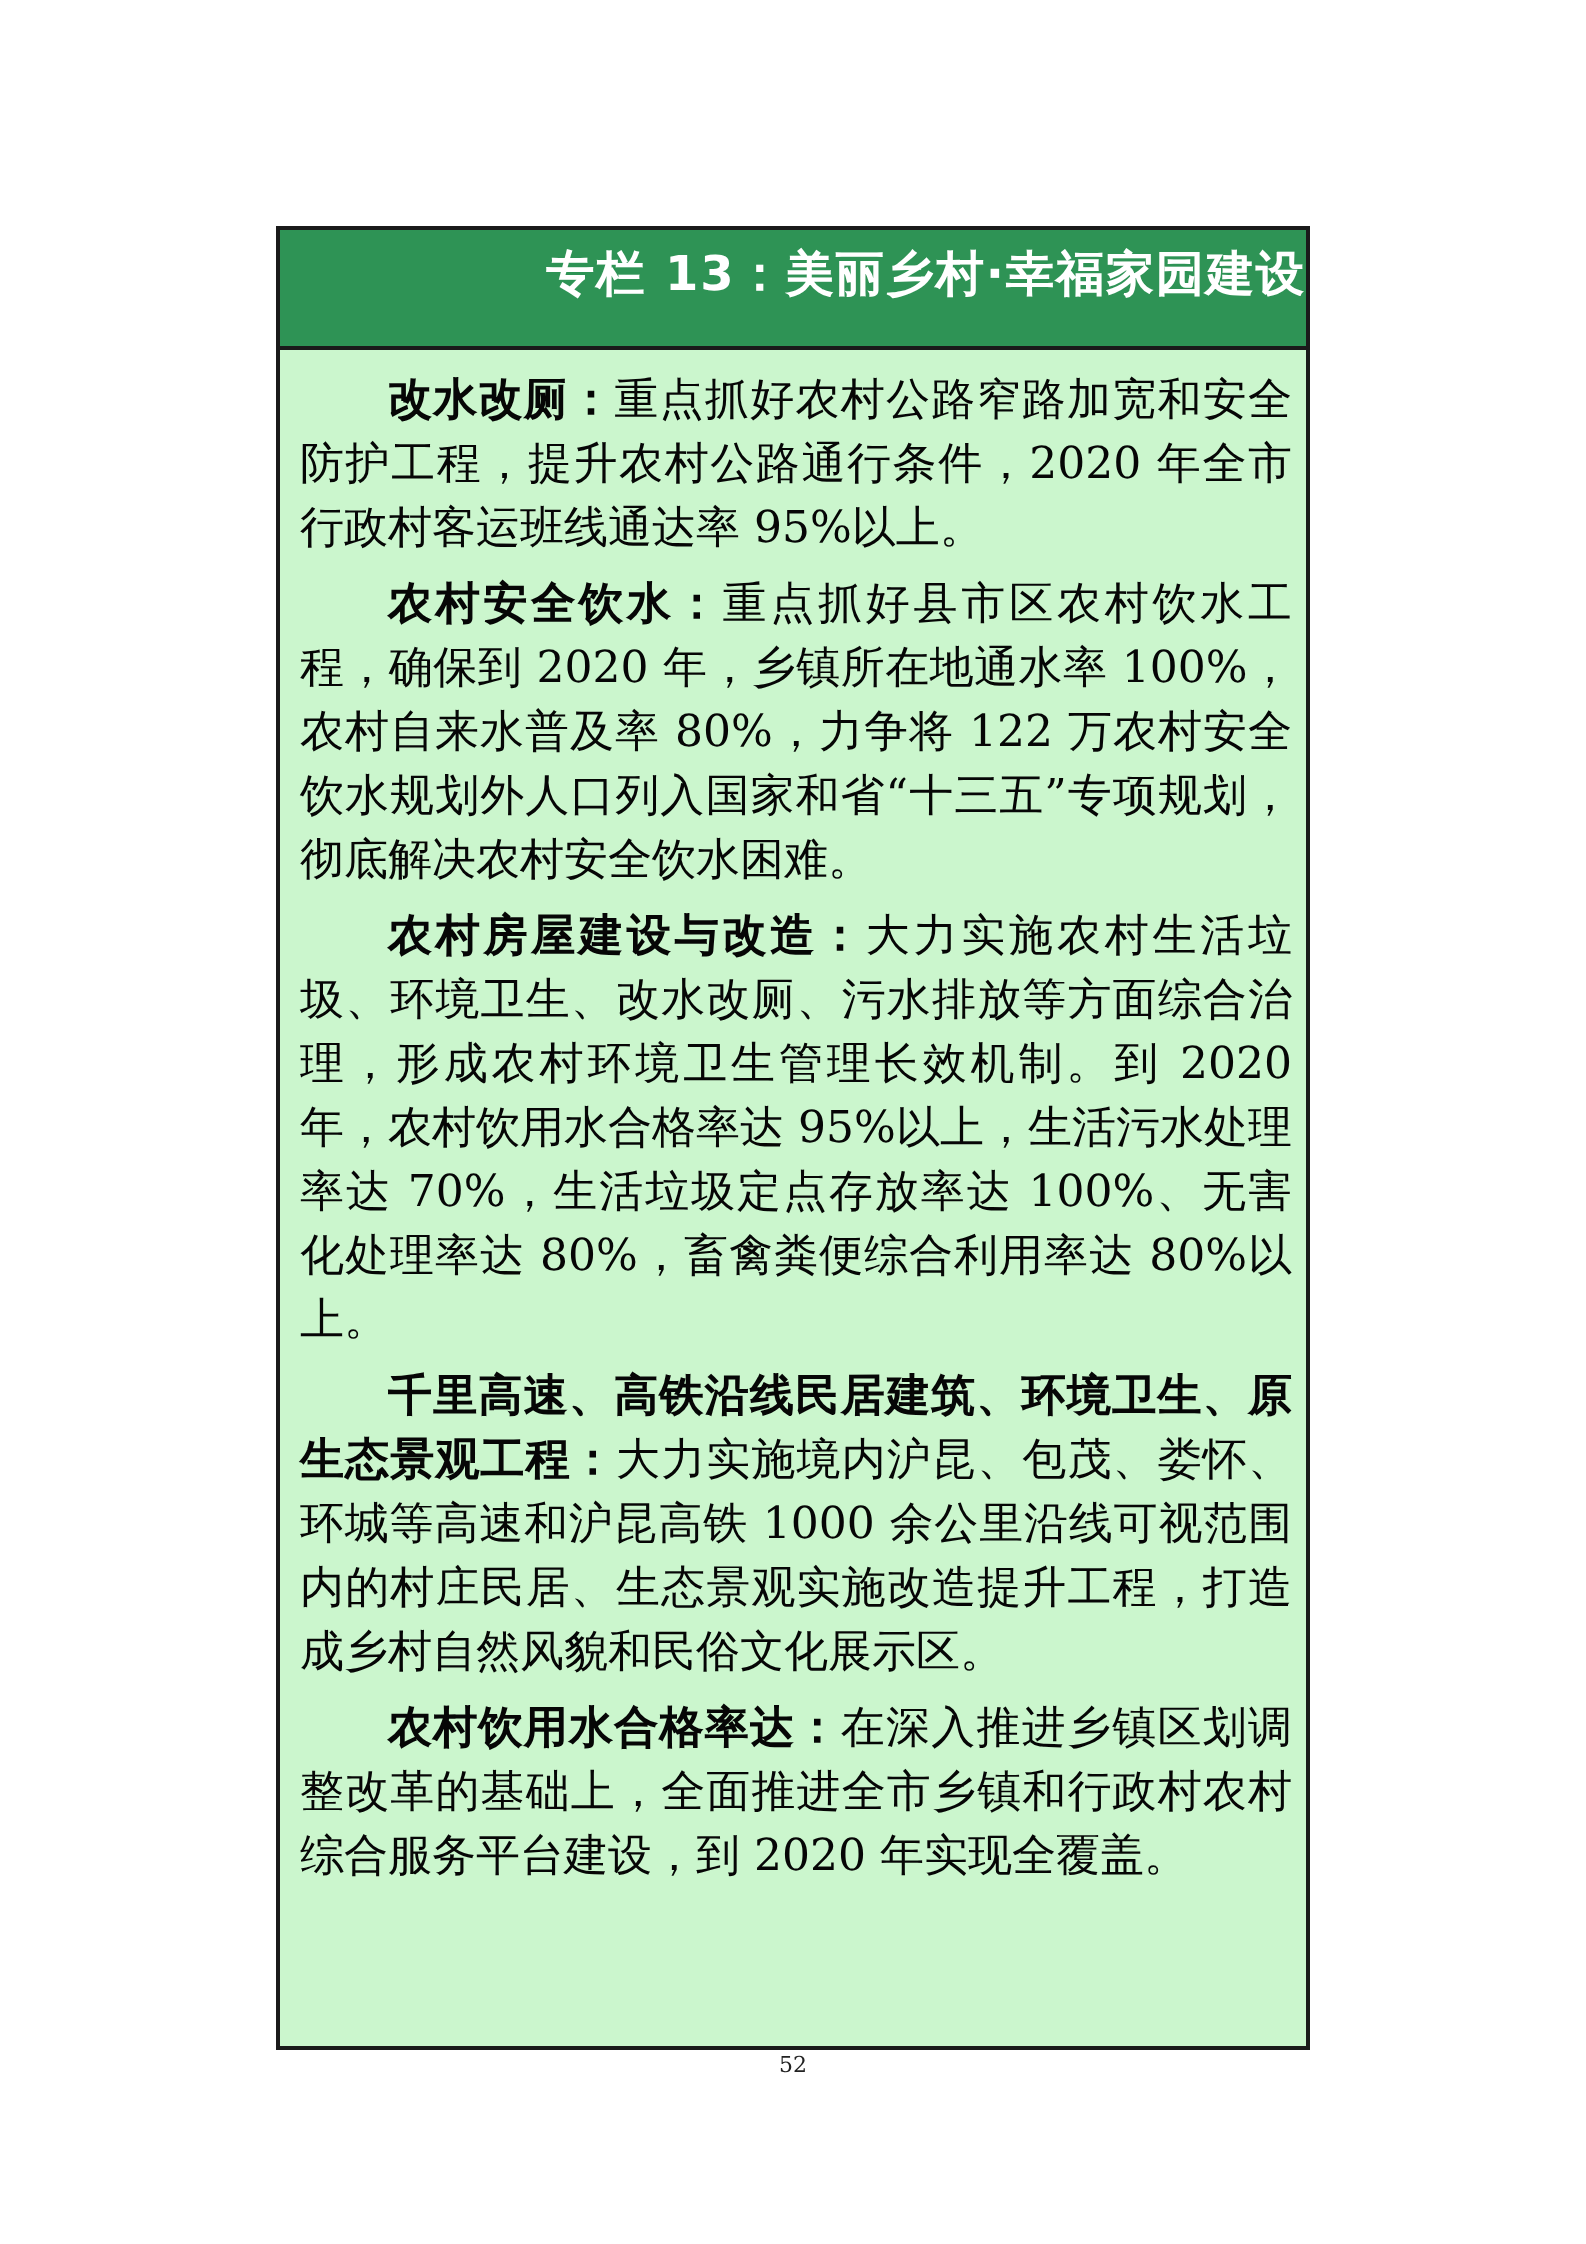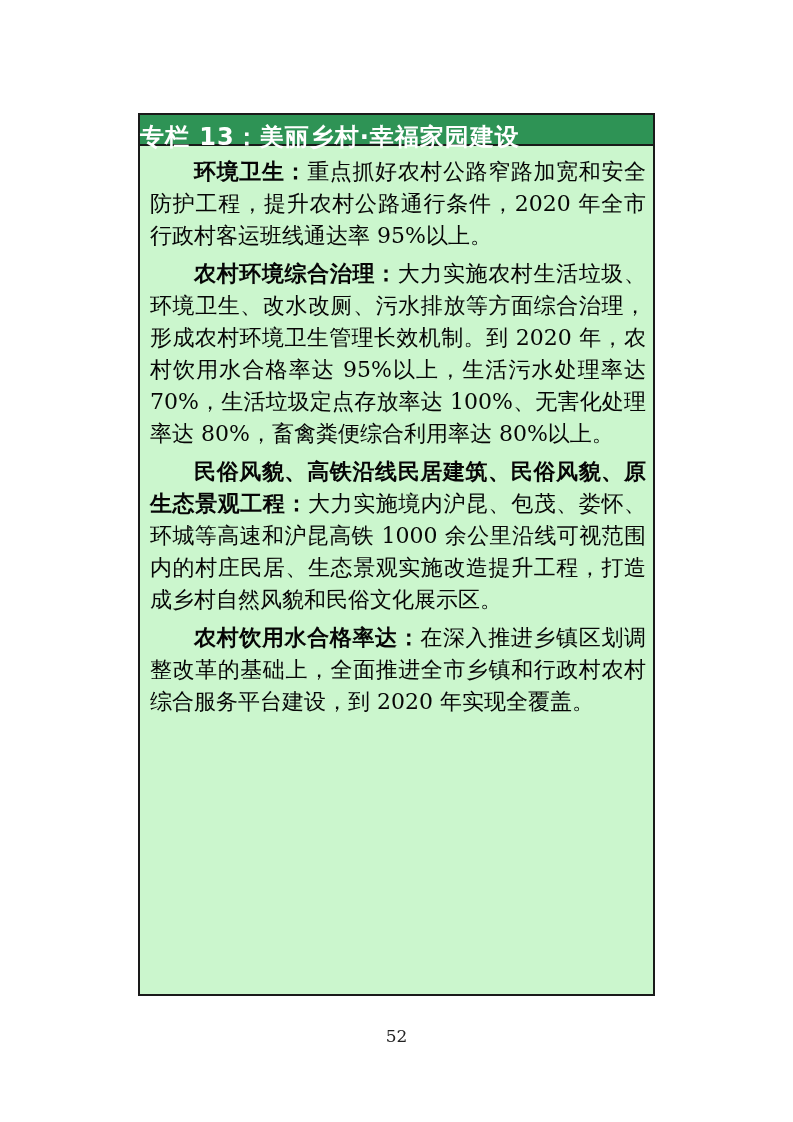--- a/index.html
+++ b/index.html
@@ -17,26 +17,26 @@
   }
   .column-box {
     position: absolute;
     left: 138px;
     top: 113px;
     width: 517px;
     box-sizing: border-box;
   }
   .column-header {
     box-sizing: border-box;
-    height: 33px;
+    height: 62px;
     line-height: 45px;
     border: 2px solid var(--border, #1a1a1a);
     background: var(--header-bg, #2e9355);
     color: var(--header-text, #ffffff);
-    text-align: left;
+    text-align: right;
     font-family: "DejaVu Sans", "Liberation Sans", sans-serif;
     font-weight: bold;
     font-size: 24px;
     letter-spacing: 1px;
   }
   .column-body {
     box-sizing: border-box;
     min-height: 850px;
     border: 2px solid var(--border, #1a1a1a);
     border-top: none;
@@ -55,45 +55,46 @@
   .lead {
     font-weight: bold;
     font-family: "DejaVu Sans", "Liberation Sans", sans-serif;
   }
   .page-number {
     position: absolute;
     top: 1026px;
     left: 0;
     width: 100%;
     text-align: center;
-    font-size: 17px;
+    font-size: 11px;
     color: #222222;
     font-family: "DejaVu Serif", "Liberation Serif", serif;
   }
 </style>
 </head>
 <body>
 
 <div class="page">
 
   <div class="column-box">
 
     <div class="column-header">
       <span>专栏 13：美丽乡村·幸福家园建设</span>
     </div>
 
     <div class="column-body">
 
-      <p class="para"><span class="lead">环境卫生：</span><span>重点抓好农村公路窄路加宽和安全防护工程，提升农村公路通行条件，2020 年全市行政村客运班线通达率 95%以上。</span></p>
+      <p class="para"><span class="lead">改水改厕：</span><span>重点抓好农村公路窄路加宽和安全防护工程，提升农村公路通行条件，2020 年全市行政村客运班线通达率 95%以上。</span></p>
+
+      <p class="para"><span class="lead">农村安全饮水：</span><span>重点抓好县市区农村饮水工程，确保到 2020 年，乡镇所在地通水率 100%，农村自来水普及率 80%，力争将 122 万农村安全饮水规划外人口列入国家和省“十三五”专项规划，彻底解决农村安全饮水困难。</span></p>
 
 
+      <p class="para"><span class="lead">农村房屋建设与改造：</span><span>大力实施农村生活垃圾、环境卫生、改水改厕、污水排放等方面综合治理，形成农村环境卫生管理长效机制。到 2020 年，农村饮用水合格率达 95%以上，生活污水处理率达 70%，生活垃圾定点存放率达 100%、无害化处理率达 80%，畜禽粪便综合利用率达 80%以上。</span></p>
 
-      <p class="para"><span class="lead">农村环境综合治理：</span><span>大力实施农村生活垃圾、环境卫生、改水改厕、污水排放等方面综合治理，形成农村环境卫生管理长效机制。到 2020 年，农村饮用水合格率达 95%以上，生活污水处理率达 70%，生活垃圾定点存放率达 100%、无害化处理率达 80%，畜禽粪便综合利用率达 80%以上。</span></p>
-
-      <p class="para"><span class="lead">民俗风貌、高铁沿线民居建筑、民俗风貌、原生态景观工程：</span><span>大力实施境内沪昆、包茂、娄怀、环城等高速和沪昆高铁 1000 余公里沿线可视范围内的村庄民居、生态景观实施改造提升工程，打造成乡村自然风貌和民俗文化展示区。</span></p>
+      <p class="para"><span class="lead">千里高速、高铁沿线民居建筑、环境卫生、原生态景观工程：</span><span>大力实施境内沪昆、包茂、娄怀、环城等高速和沪昆高铁 1000 余公里沿线可视范围内的村庄民居、生态景观实施改造提升工程，打造成乡村自然风貌和民俗文化展示区。</span></p>
 
       <p class="para"><span class="lead">农村饮用水合格率达：</span><span>在深入推进乡镇区划调整改革的基础上，全面推进全市乡镇和行政村农村综合服务平台建设，到 2020 年实现全覆盖。</span></p>
 
     </div>
   </div>
 
   <div class="page-number">52</div>
 
 </div>
 

